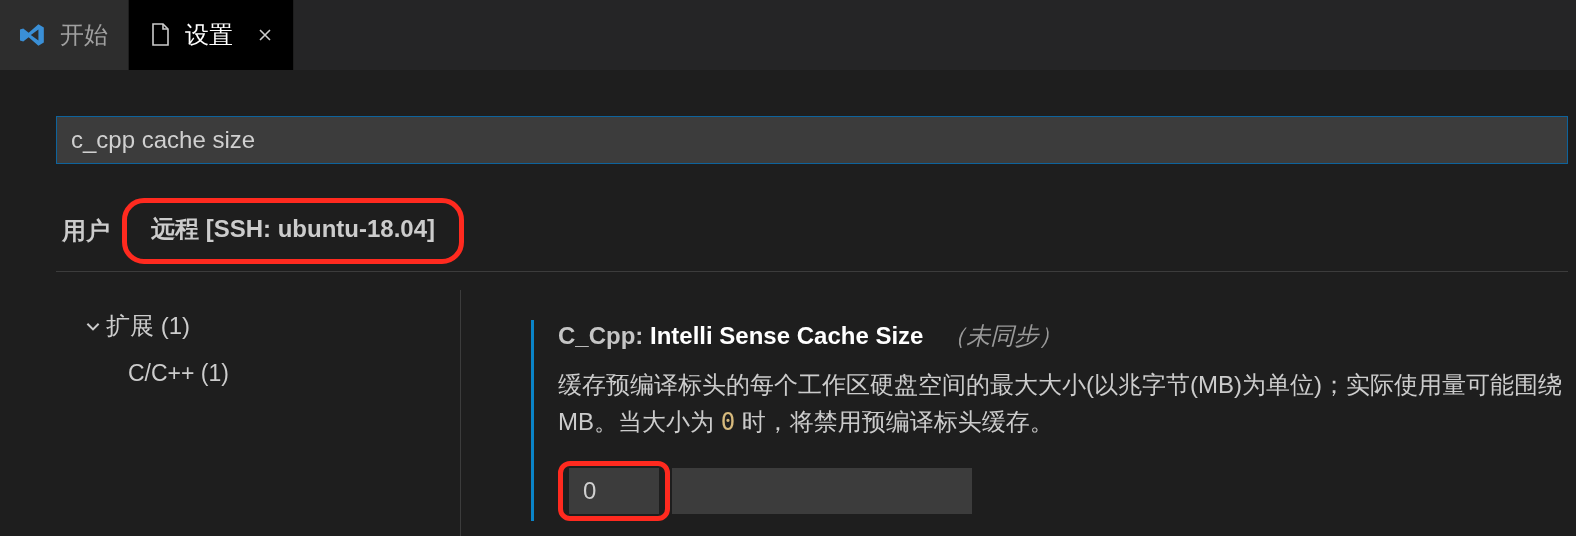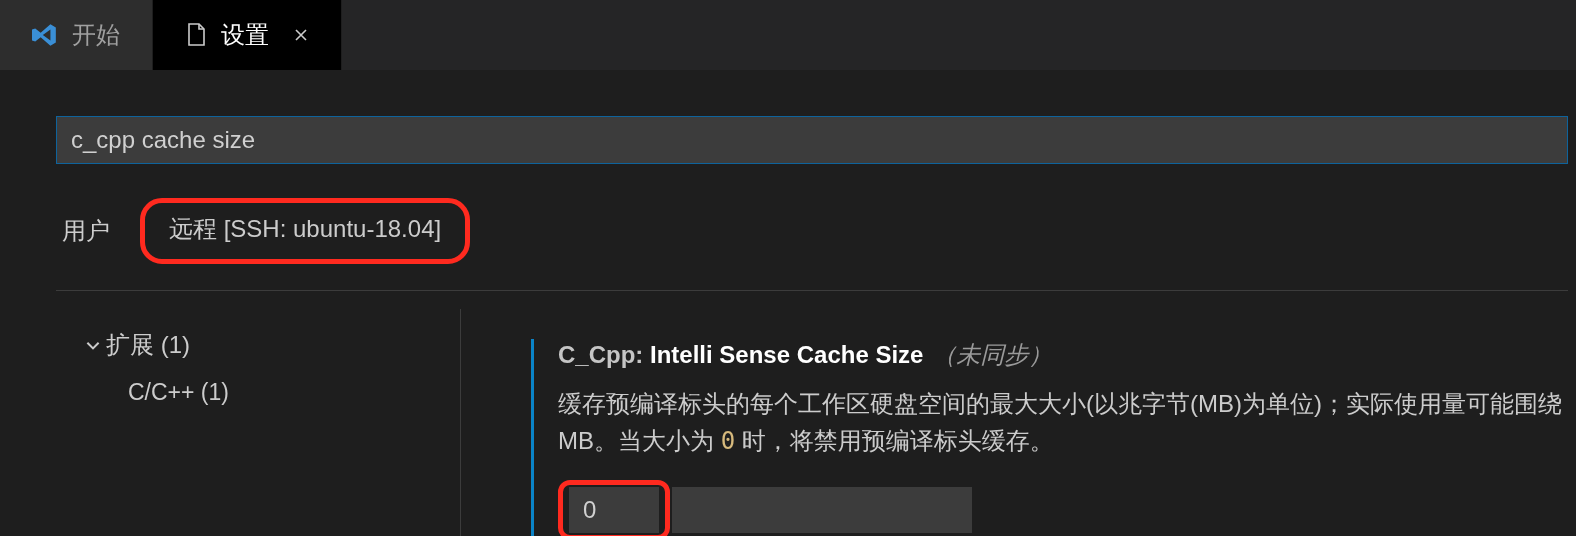--- a/index.html
+++ b/index.html
@@ -14,21 +14,21 @@
   
   .tabbar {
     display: flex;
     height: 70px;
     background: #252526;
     align-items: stretch;
   }
   .tab {
     display: flex;
     align-items: center;
-    padding: 0 32px;
+    padding: 0 20px;
     gap: 14px;
     font-size: 24px;
     color: #a0a0a0;
     background: #2d2d2d;
     border-right: 1px solid #1e1e1e;
   }
   .tab.inactive { background: #2d2d2d; }
   .tab.active {
     background: #000000;
     color: #ffffff;
@@ -58,24 +58,25 @@
     font-size: 24px;
     padding: 0 14px;
     outline: none;
     margin-top: 16px;
   }
   
   .scope-row {
     margin-top: 34px;
     display: flex;
     align-items: center;
-    gap: 24px;
+    gap: 6px;
     border-bottom: 1px solid #3c3c3c;
-    padding-bottom: 26px;
+    padding-bottom: 7px;
     width: 1512px;
+    font-weight: bold;
   }
   .scope-tab {
     font-size: 24px;
     color: #cccccc;
     padding: 4px 6px;
   }
   .highlight-box {
     border: 5px solid #ff2a1f;
     border-radius: 22px;
     padding: 10px 20px;
@@ -121,21 +122,21 @@
   .setting-block {
     border-left: 3px solid #0a84c8;
     padding-left: 24px;
     max-width: 1060px;
   }
   .setting-title {
     font-size: 24px;
   }
   .setting-title .prefix { color: #c5c5c5; font-weight: 600; }
   .setting-title .name { color: #ffffff; font-weight: 700; }
-  .setting-title .note { color: #9a9a9a; font-style: italic; font-weight: 400; margin-left: 2px;}
+  .setting-title .note { color: #9a9a9a; font-style: italic; font-weight: 400; margin-left: 12px;}
   .setting-desc {
     margin-top: 14px;
     font-size: 24px;
     line-height: 1.55;
     color: #cccccc;
   }
   .desc-mono {
     font-family: "SFMono-Regular", Consolas, monospace;
     color: #d7ba7d;
   }

